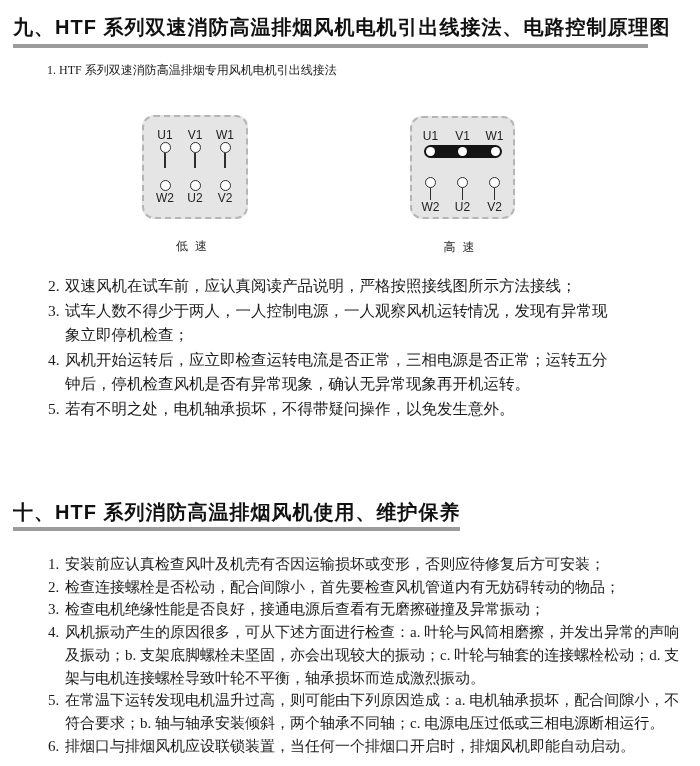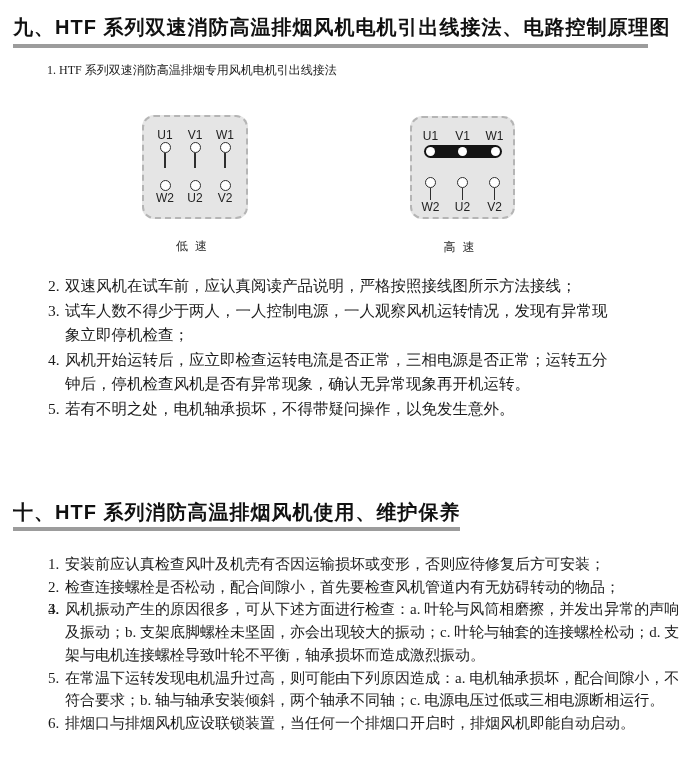--- a/index.html
+++ b/index.html
@@ -140,20 +140,21 @@
   <div class="li">
     <span class="num">1.</span>
     <span>安装前应认真检查风叶及机壳有否因运输损坏或变形，否则应待修复后方可安装；</span>
   </div>
   <div class="li">
     <span class="num">2.</span>
     <span>检查连接螺栓是否松动，配合间隙小，首先要检查风机管道内有无妨碍转动的物品；</span>
   </div>
   <div class="li">
     <span class="num">3.</span>
+    <span>检查电机绝缘性能是否良好，接通电源后查看有无磨擦碰撞及异常振动；</span>
   </div>
   <div class="li">
     <span class="num">4.</span>
     <span>风机振动产生的原因很多，可从下述方面进行检查：a. 叶轮与风筒相磨擦，并发出异常的声响及振动；b. 支架底脚螺栓未坚固，亦会出现较大的振动；c. 叶轮与轴套的连接螺栓松动；d. 支架与电机连接螺栓导致叶轮不平衡，轴承损坏而造成激烈振动。</span>
   </div>
   <div class="li">
     <span class="num">5.</span>
     <span>在常温下运转发现电机温升过高，则可能由下列原因造成：a. 电机轴承损坏，配合间隙小，不符合要求；b. 轴与轴承安装倾斜，两个轴承不同轴；c. 电源电压过低或三相电源断相运行。</span>
   </div>
   <div class="li">

